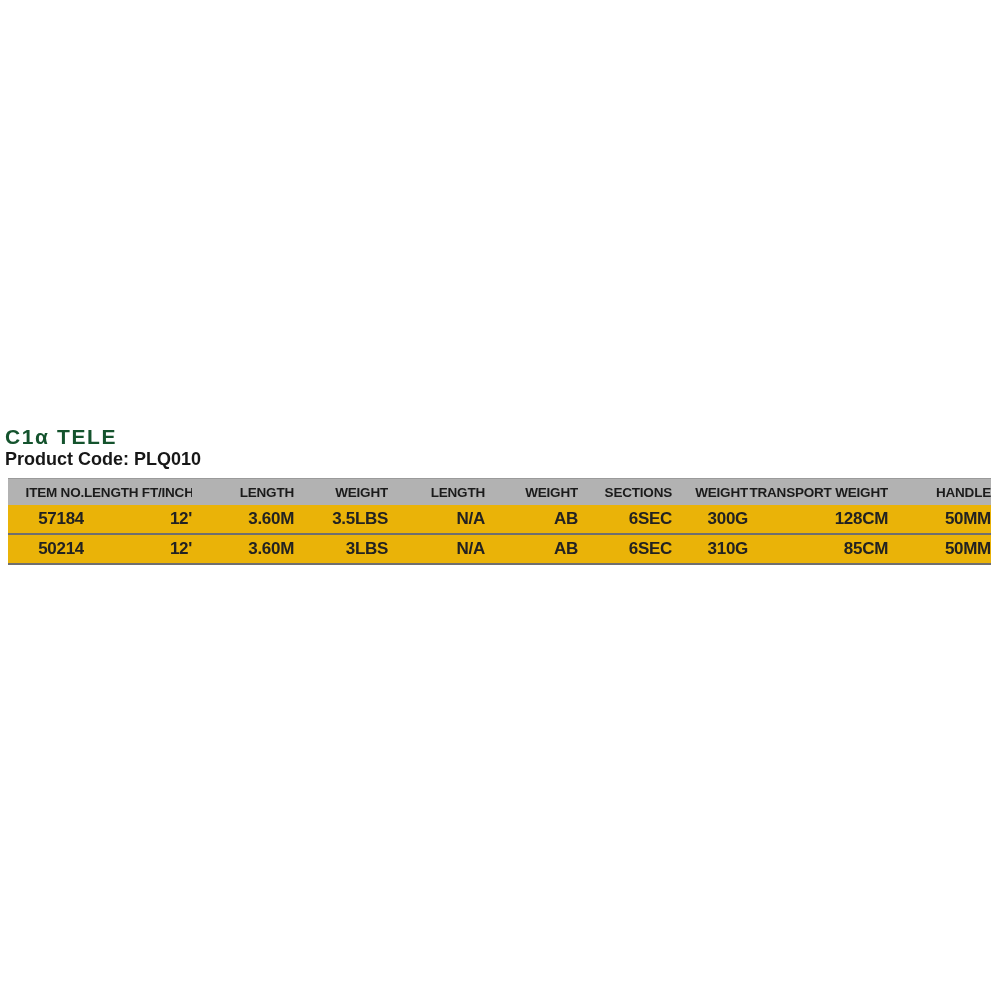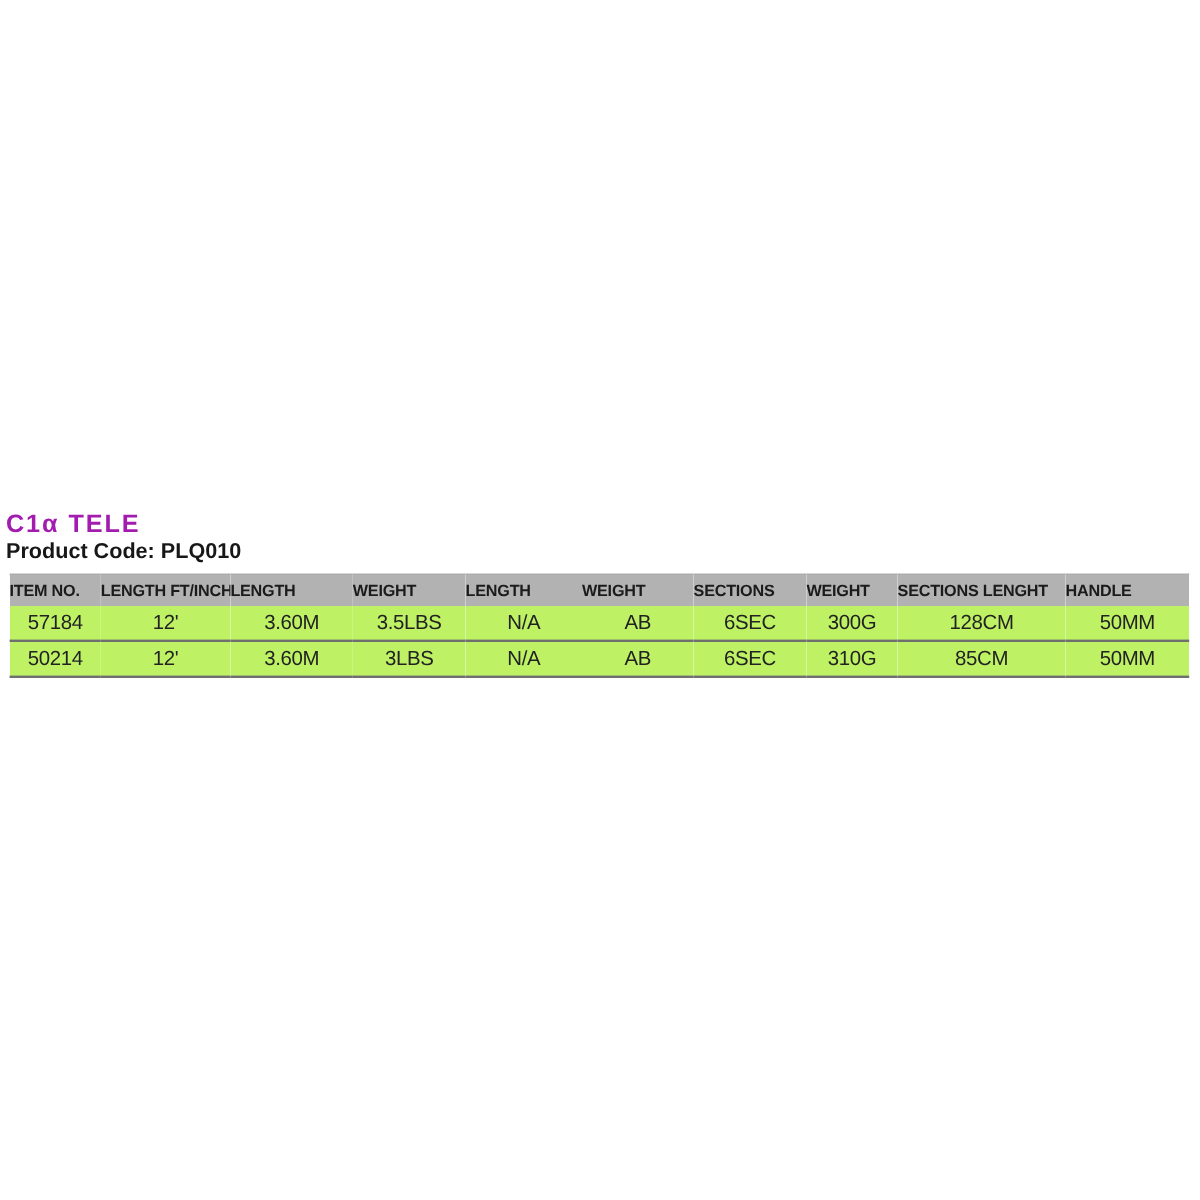--- a/index.html
+++ b/index.html
@@ -20,21 +20,21 @@
     position: absolute;
     left: 5px;
     top: 426px;
     width: 990px;
   }
   .title {
     font-size: 21px;
     font-weight: bold;
     letter-spacing: 1.6px;
     line-height: 21px;
-    color: #a21caf;
+    color: #14532d;
     white-space: nowrap;
   }
   .subtitle {
     font-size: 18px;
     font-weight: bold;
     line-height: 22px;
     margin-top: 1px;
     color: #171717;
     white-space: nowrap;
   }
@@ -46,38 +46,39 @@
     table-layout: fixed;
   }
   table.spec th {
     background: #b2b2b2;
     border-top: 1px solid #9a9a9a;
     height: 26px;
     font-size: 13.5px;
     font-weight: bold;
     letter-spacing: -0.2px;
     color: #1b1b1b;
-    text-align: left;
+    text-align: right;
     vertical-align: middle;
     padding: 0;
     white-space: nowrap;
     overflow: hidden;
   }
   table.spec td {
     height: 28px;
     font-size: 17px;
     letter-spacing: -0.3px;
     color: #222222;
-    text-align: center;
+    text-align: right;
     vertical-align: middle;
     padding: 0;
     border-bottom: 2px solid #6f6f6f;
-    background: #bef264;
+    background: #eab308;
     white-space: nowrap;
     overflow: hidden;
+    font-weight: bold;
   }
 </style>
 </head>
 <body>
 
 <div class="sheet">
   <div class="content">
 
     <div class="title">C1α TELE</div>
 
@@ -99,21 +100,21 @@
       <thead>
         <tr>
           <th>ITEM NO.</th>
           <th>LENGTH FT/INCH</th>
           <th>LENGTH</th>
           <th>WEIGHT</th>
           <th>LENGTH</th>
           <th>WEIGHT</th>
           <th>SECTIONS</th>
           <th>WEIGHT</th>
-          <th>SECTIONS LENGHT</th>
+          <th>TRANSPORT WEIGHT</th>
           <th>HANDLE</th>
         </tr>
       </thead>
       <tbody>
         <tr>
           <td>57184</td>
           <td>12'</td>
           <td>3.60M</td>
           <td>3.5LBS</td>
           <td>N/A</td>

